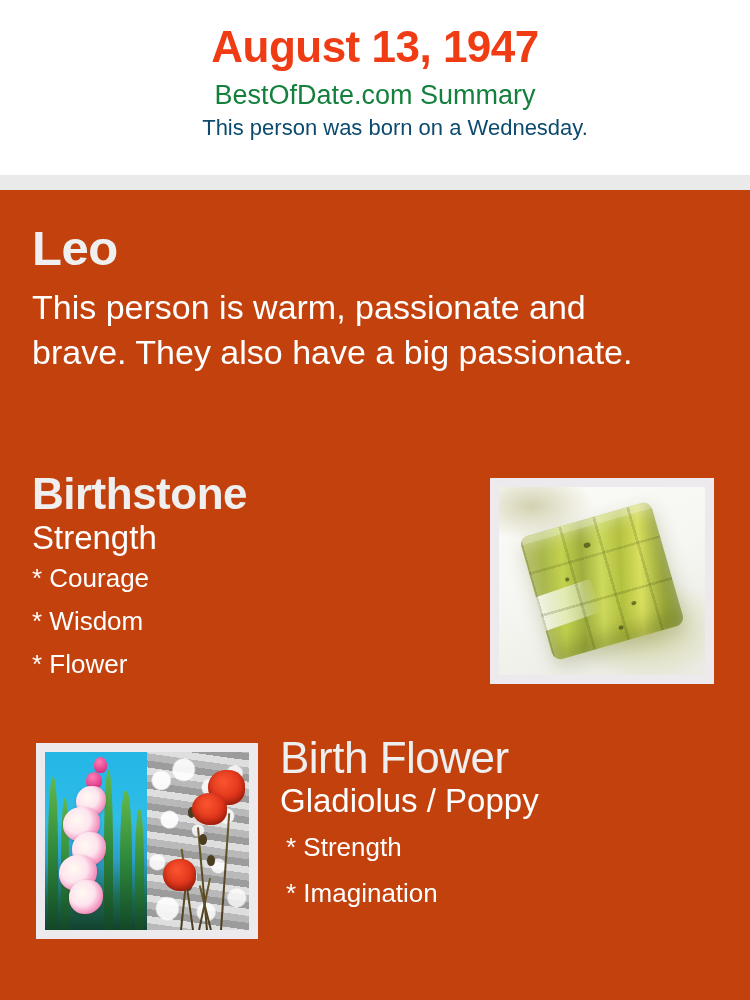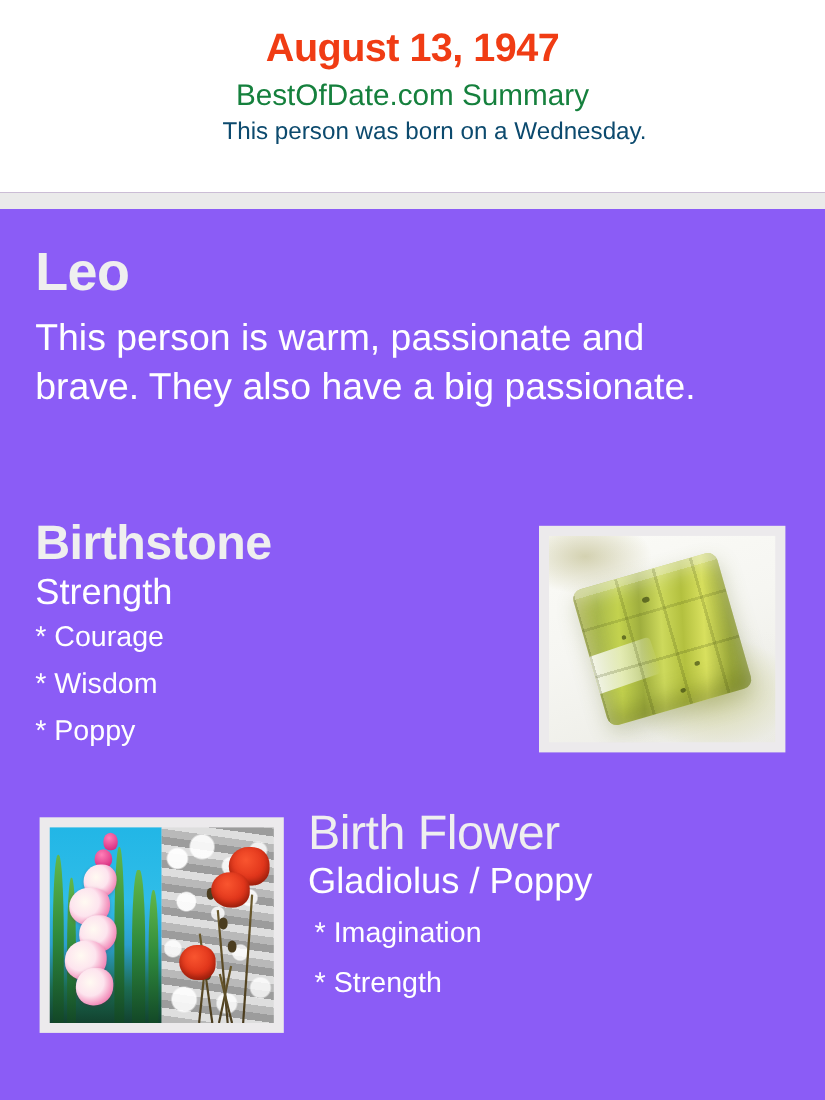--- a/index.html
+++ b/index.html
@@ -26,21 +26,21 @@
     left: 0; top: 0;
     width: 750px;
     height: 175px;
     background: #ffffff;
     text-align: center;
     box-sizing: border-box;
   }
   .header-date {
     margin: 0;
     padding-top: 24px;
-    font-size: 36px;
+    font-size: 44px;
     font-weight: bold;
     letter-spacing: -0.5px;
     color: #f03c14;
     line-height: 1.06;
   }
   .header-site {
     margin: 0;
     padding-top: 9px;
     font-size: 27px;
     font-weight: normal;
@@ -63,21 +63,21 @@
     height: 15px;
     background: #eaeaea;
   }
 
   
   .body-panel {
     position: absolute;
     left: 0; top: 190px;
     width: 750px;
     height: 810px;
-    background: #8b5cf6;
+    background: #c2410c;
   }
 
   
   .zodiac {
     position: absolute;
     left: 32px;
     top: 34px;
     width: 660px;
   }
   .zodiac-sign {
@@ -352,21 +352,21 @@
       <h2 class="zodiac-sign">Leo</h2>
       <p class="zodiac-desc">This person is warm, passionate and brave. They also have a big passionate.</p>
     </div>
 
     <div class="birthstone">
       <h2 class="section-title">Birthstone</h2>
       <div class="section-sub">Strength</div>
       <ul class="trait-list">
         <li>* Courage</li>
         <li>* Wisdom</li>
-        <li>* Poppy</li>
+        <li>* Flower</li>
       </ul>
     </div>
 
     <div class="photo-frame gem-frame">
       <div class="photo-inner">
         <div class="gem-bg">
           <div class="gem">
             <span class="gem-spot" style="left:44%;top:18%;width:5%;height:4%;"></span>
             <span class="gem-spot" style="left:24%;top:40%;width:3%;height:3%;"></span>
             <span class="gem-spot" style="left:66%;top:72%;width:4%;height:3%;"></span>
@@ -412,19 +412,19 @@
           </div>
 
         </div>
       </div>
     </div>
 
     <div class="birthflower">
       <h2 class="bf-title">Birth Flower</h2>
       <div class="bf-sub">Gladiolus / Poppy</div>
       <ul class="bf-list">
+        <li>* Strength</li>
         <li>* Imagination</li>
-        <li>* Strength</li>
       </ul>
     </div>
 
   </div>
 </div>
 
 </body></html>

